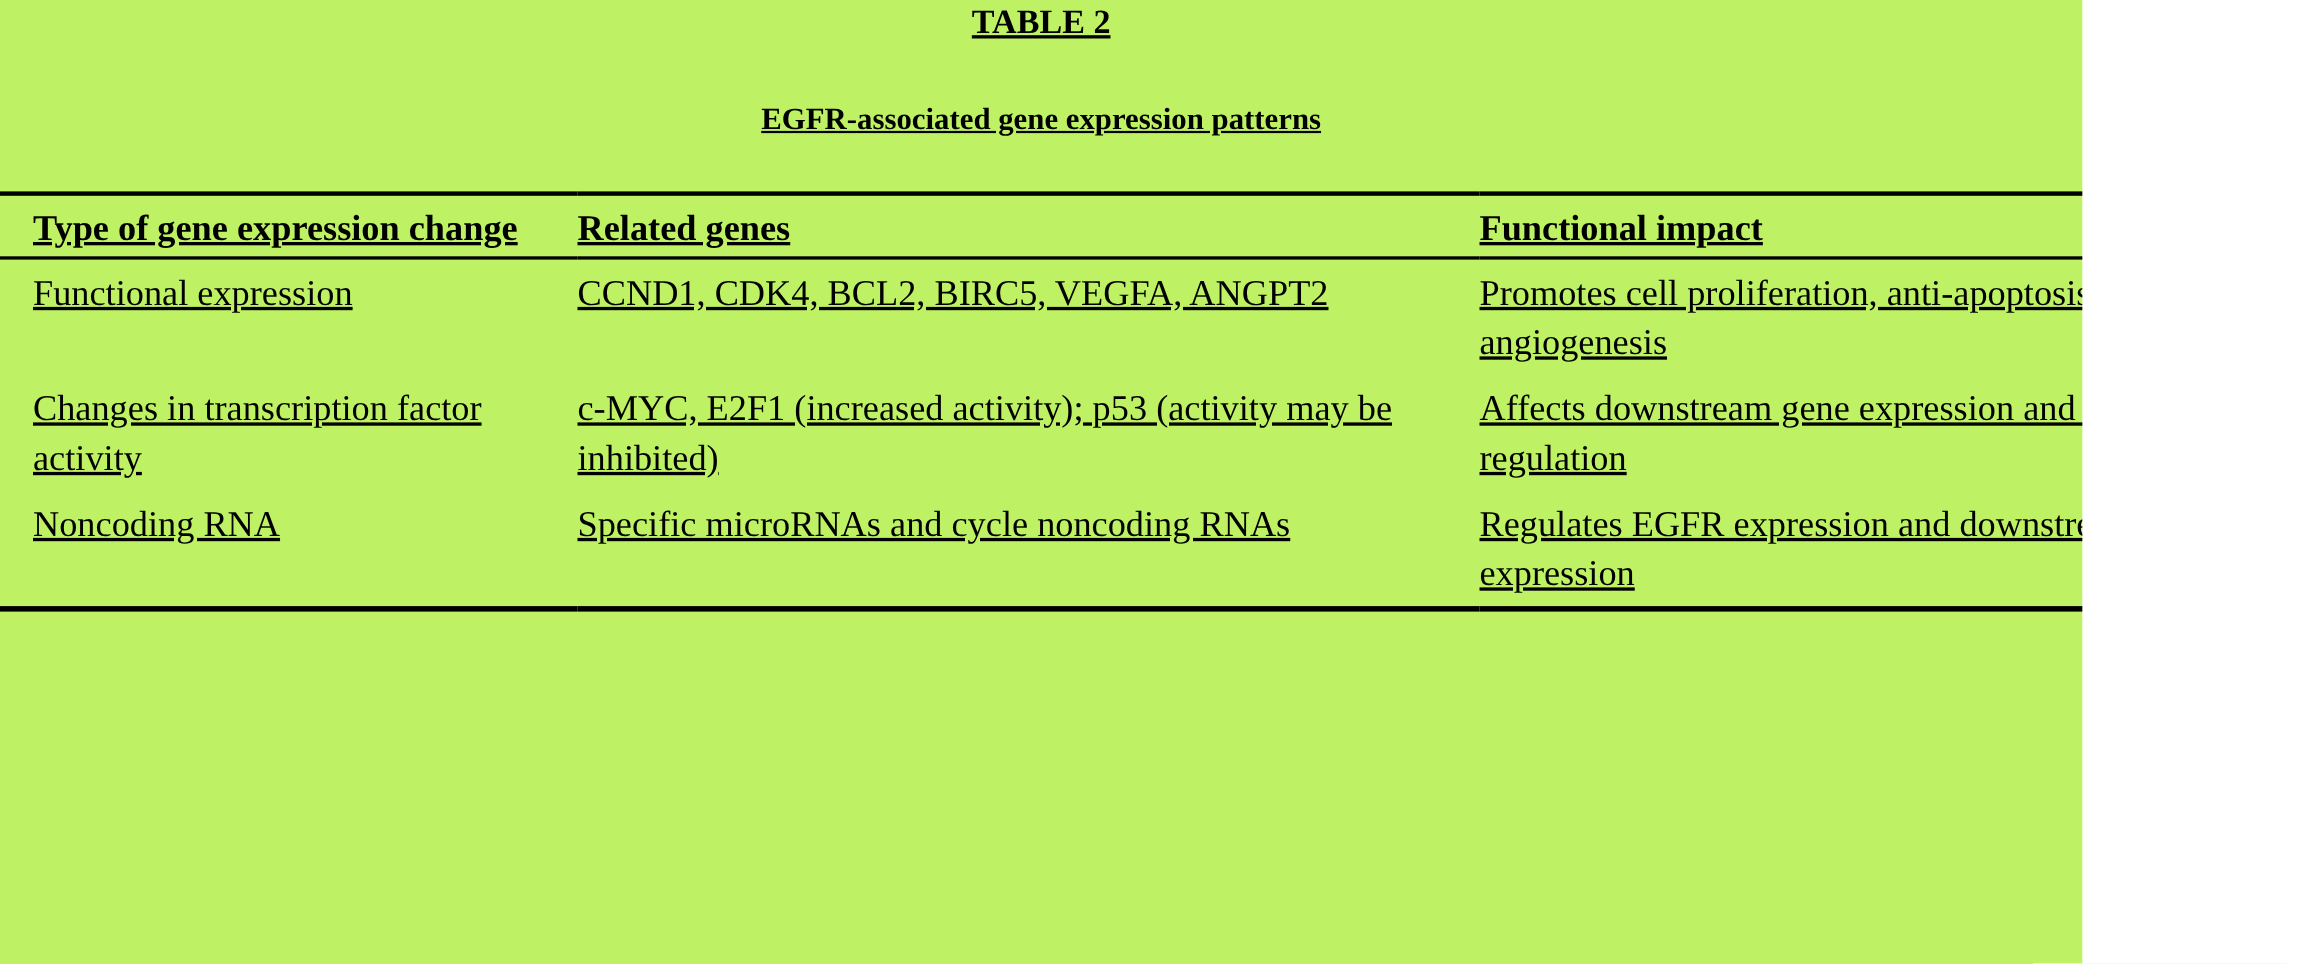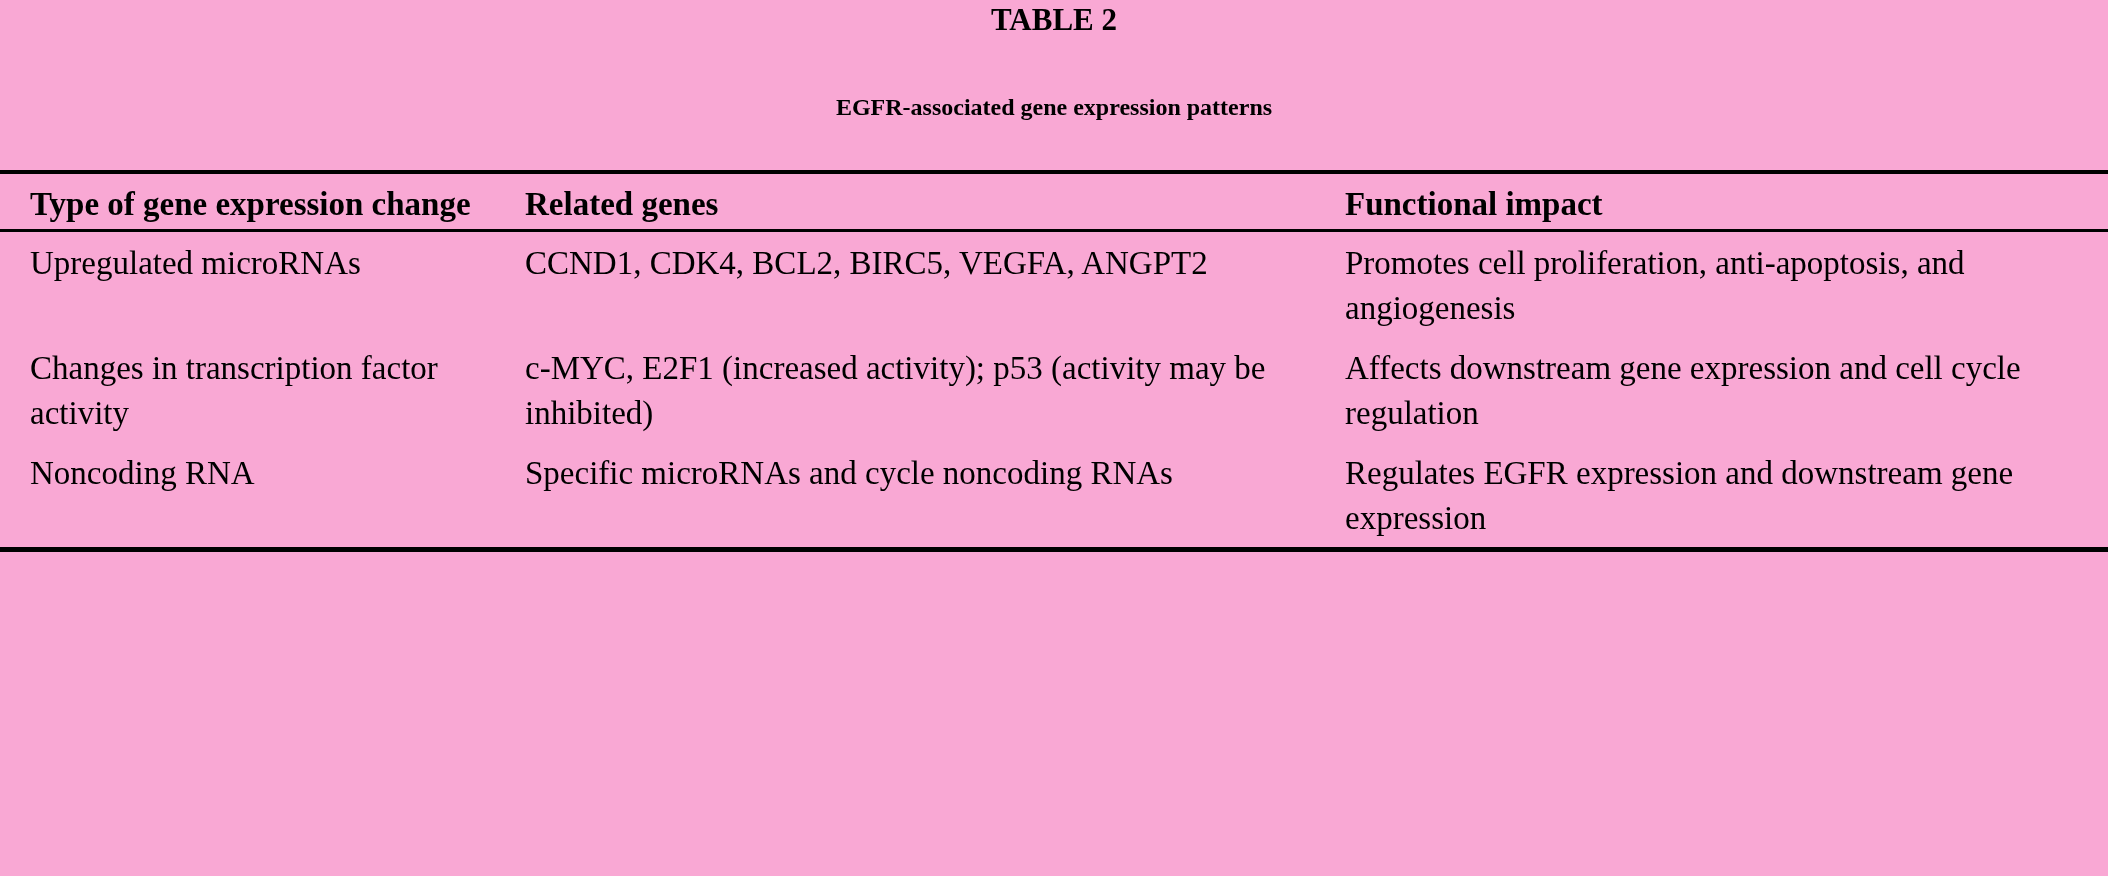--- a/index.html
+++ b/index.html
@@ -4,36 +4,37 @@
 <style>
   html, body {
     margin: 0;
     padding: 0;
     background: #ffffff;
     color: #000000;
     font-family: "Liberation Serif", "DejaVu Serif", serif;
   }
   .page {
     position: relative;
-    width: 2108px;
+    width: 1893px;
     height: 876px;
     overflow: hidden;
-    background: #f9a8d4;
+    background: #bef264;
+    text-decoration: underline;
   }
   .table-label {
     text-align: center;
     font-weight: bold;
     font-size: 31px;
     line-height: 1;
     padding-top: 4px;
   }
   .table-caption {
     text-align: center;
     font-weight: bold;
-    font-size: 24px;
+    font-size: 28px;
     line-height: 1;
     margin-top: 60px;
   }
   table.data-table {
     width: 2108px;
     margin-top: 51px;
     border-collapse: collapse;
     table-layout: fixed;
     border-top: 4px solid #000000;
     border-bottom: 5px solid #000000;
@@ -75,21 +76,21 @@
     </colgroup>
     <thead>
       <tr>
         <th>Type of gene expression change</th>
         <th>Related genes</th>
         <th>Functional impact</th>
       </tr>
     </thead>
     <tbody>
       <tr>
-        <td>Upregulated microRNAs</td>
+        <td>Functional expression</td>
         <td>CCND1, CDK4, BCL2, BIRC5, VEGFA, ANGPT2</td>
         <td>Promotes cell proliferation, anti-apoptosis, and angiogenesis</td>
       </tr>
       <tr>
         <td>Changes in transcription factor activity</td>
         <td>c-MYC, E2F1 (increased activity); p53 (activity may be inhibited)</td>
         <td>Affects downstream gene expression and cell cycle regulation</td>
       </tr>
       <tr>
         <td>Noncoding RNA</td>

